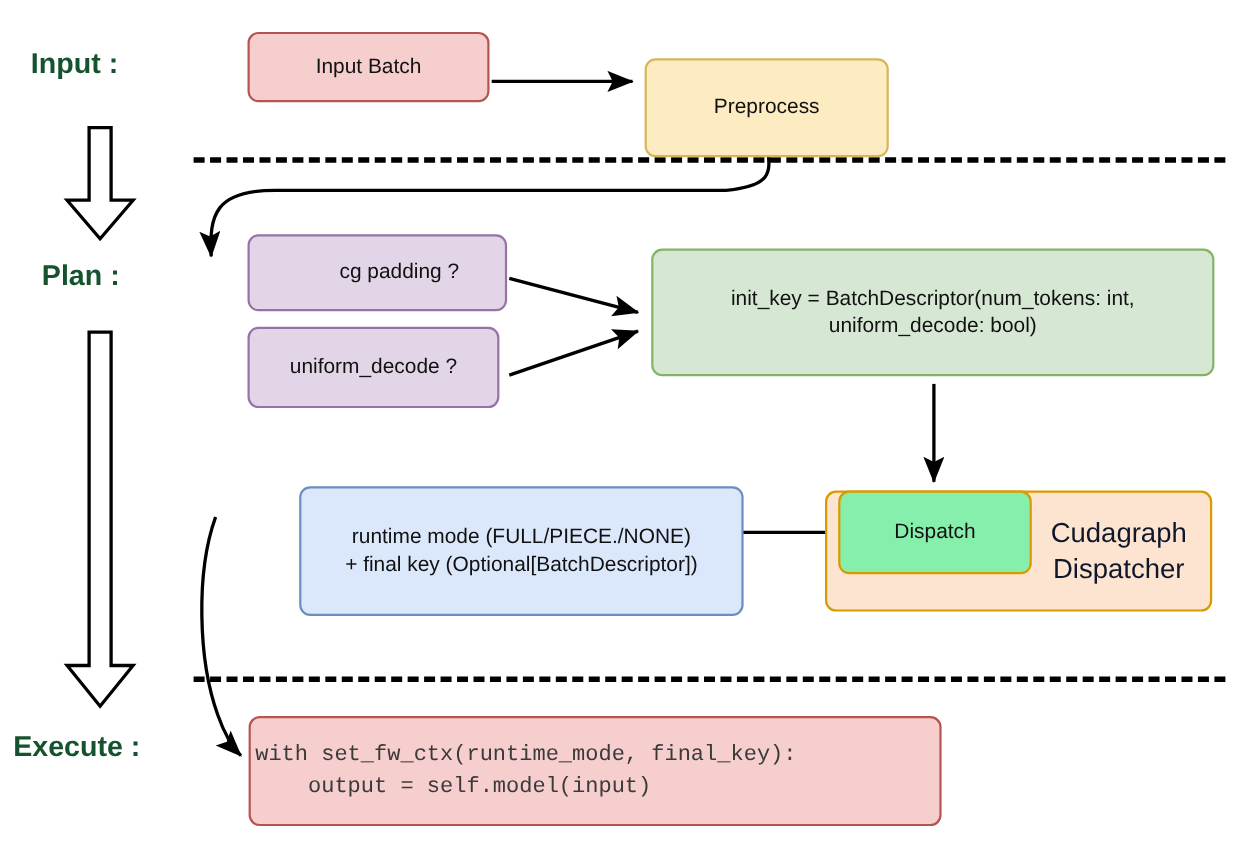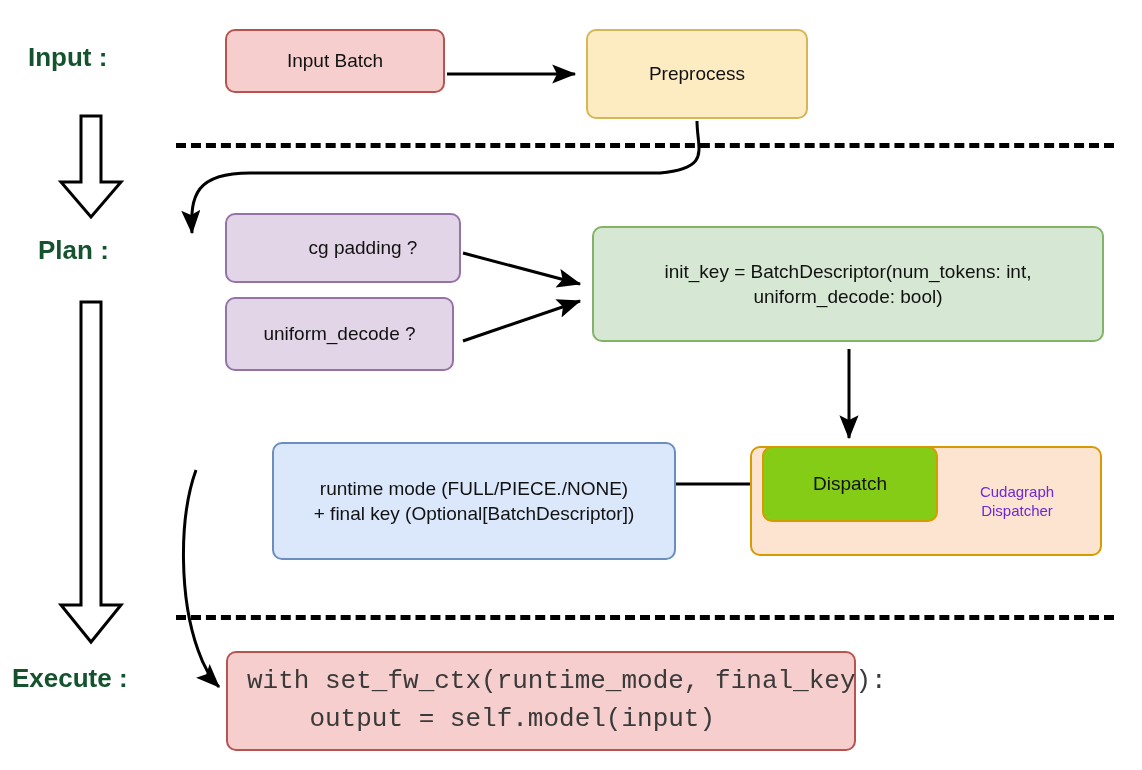--- a/index.html
+++ b/index.html
@@ -51,70 +51,71 @@
     padding: 4px 8px;
     z-index: 2;
   }
   .node-red {
     background: #F6CECE;
     border-color: #B85450;
   }
   .node-yellow {
     background: #FDEBC2;
     border-color: #D6B656;
+    margin-top: 24px;
   }
   .node-purple {
     background: #E2D5E8;
     border-color: #9673A6;
   }
   .node-green {
     background: #D6E8D4;
     border-color: #82B366;
   }
   .node-blue {
     background: #DBE8FC;
     border-color: #6C8EBF;
     margin-left: 44px;
   }
   .node-orange-outer {
     background: #FDE4D0;
     border-color: #D79B00;
     z-index: 2;
   }
   .node-orange-inner {
-    background: #84cc16;
+    background: #86efac;
     border-color: #D79B00;
     z-index: 3;
   }
   .node-code {
     background: #F6CECE;
     border-color: #B85450;
     font-family: "Liberation Mono", monospace;
-    font-size: 26px;
+    font-size: 20px;
     color: #3a3a3a;
     justify-content: flex-start;
     align-items: center;
     white-space: pre;
     text-align: left;
-    padding-left: 19px;
+    padding-left: 4px;
     line-height: 1.45;
   }
   .orange-outer-label {
     position: absolute;
     right: 0px;
     top: 0px;
     width: 166px;
     height: 100%;
     display: flex;
     align-items: center;
     justify-content: center;
     text-align: center;
-    font-size: 15px;
+    font-size: 25px;
     line-height: 1.3;
-    color: #6d28d9;
+    color: #0f172a;
     pointer-events: none;
   }
   .block-arrow {
     position: absolute;
     z-index: 1;
   }
   .dash-line {
     position: absolute;
     height: 0;
     border-top: 5px dashed #000000;

